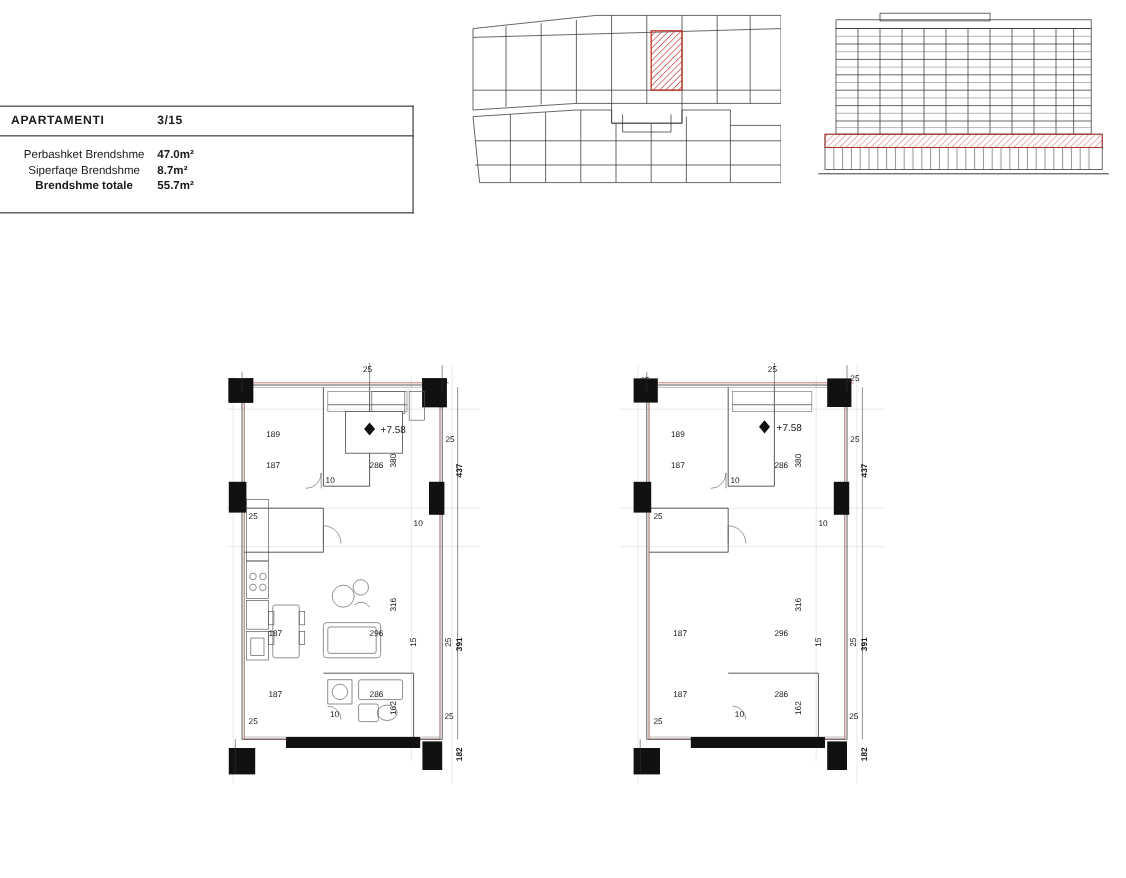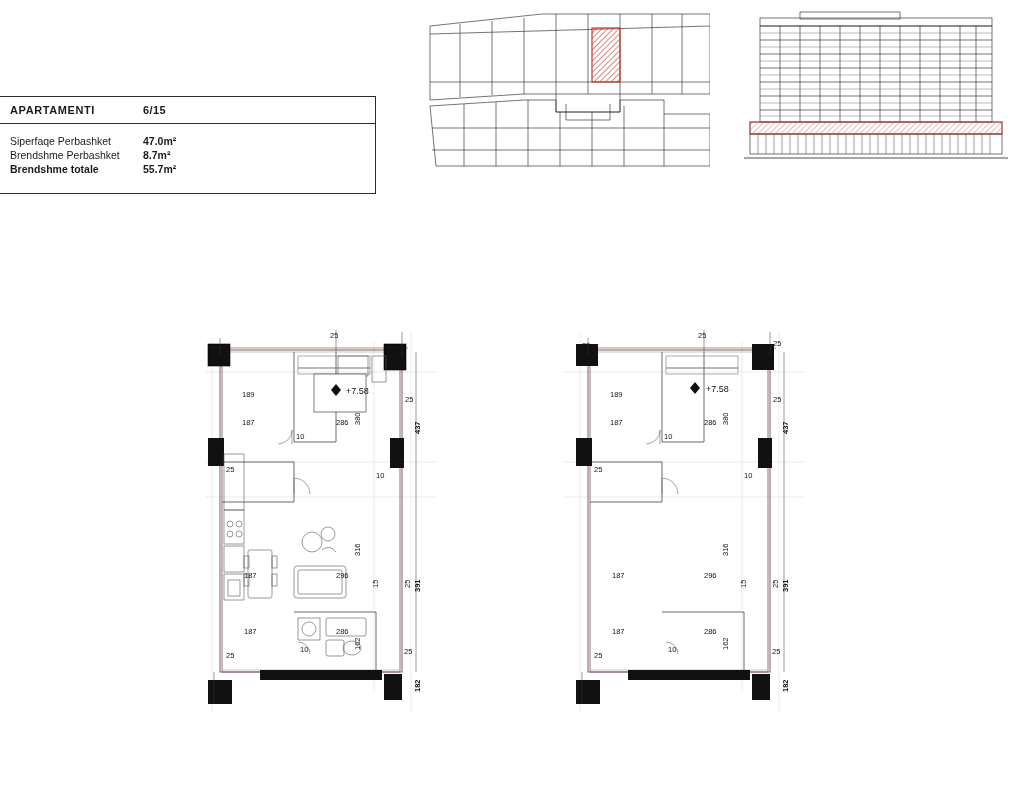--- a/index.html
+++ b/index.html
@@ -23,20 +23,21 @@
     height: 798px;
   }
 
   
   .titleblock {
     position: absolute;
     left: 0;
     top: 96px;
     width: 376px;
     height: 84px;
+    text-align: center;
   }
   .tb-rule {
     position: absolute;
     left: 0;
     width: 376px;
     height: 1px;
     background: #2b2b2b;
   }
   .tb-rule.top { top: 0; }
   .tb-rule.mid { top: 27px; }
@@ -131,27 +132,27 @@
 
 <div class="sheet">
 
   <div class="titleblock">
     <div class="tb-rule top"></div>
     <div class="tb-rule mid"></div>
     <div class="tb-rule bottom"></div>
     <div class="tb-vline"></div>
 
     <div class="tb-title">APARTAMENTI</div>
-    <div class="tb-code">6/15</div>
+    <div class="tb-code">3/15</div>
 
     <div class="tb-row r1">
-      <span class="lbl">Siperfaqe Perbashket</span><span class="val">47.0m²</span>
+      <span class="lbl">Perbashket Brendshme</span><span class="val">47.0m²</span>
     </div>
     <div class="tb-row r2">
-      <span class="lbl">Brendshme Perbashket</span><span class="val">8.7m²</span>
+      <span class="lbl">Siperfaqe Brendshme</span><span class="val">8.7m²</span>
     </div>
     <div class="tb-row r3">
       <span class="lbl">Brendshme totale</span><span class="val">55.7m²</span>
     </div>
   </div>
 
   <div class="keyplan">
     <svg width="286" height="160" viewBox="0 0 286 160">
       <defs>
         <pattern id="hatchRed" width="4" height="4" patternTransform="rotate(45)" patternUnits="userSpaceOnUse">

